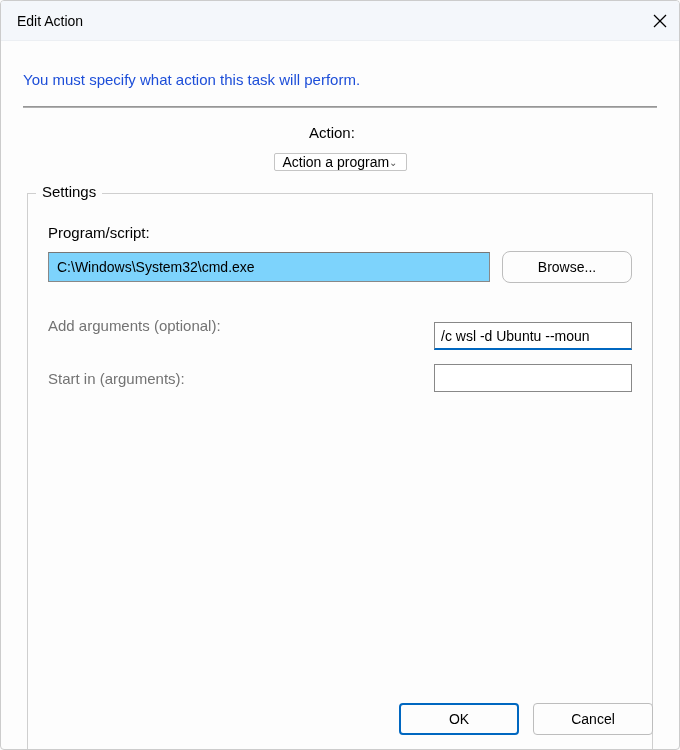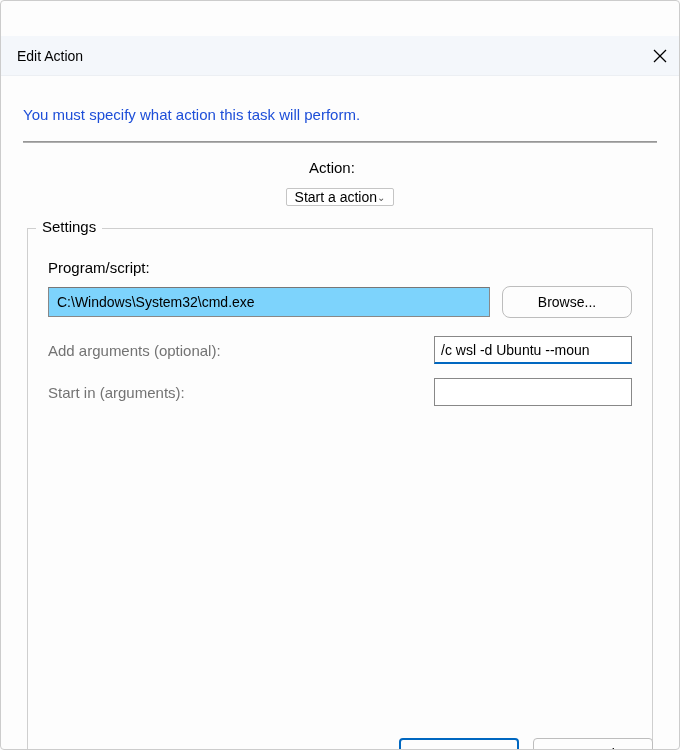--- a/index.html
+++ b/index.html
@@ -18,21 +18,20 @@
       border-radius: 4px;
     }
     .titlebar {
       height: 40px;
       display: flex;
       align-items: center;
       justify-content: space-between;
       padding: 0 3px 0 16px;
       background: #f4f7fb;
       border-bottom: 1px solid #eceff3;
-      margin-top: 35px;
     }
     .titlebar-title {
       font-size: 14px;
       color: #000;
     }
     .close-btn {
       width: 32px;
       height: 32px;
       display: flex;
       align-items: center;
@@ -153,20 +152,21 @@
       height: 28px;
       border: 1px solid #888;
       background: #fff;
       font-size: 14px;
       font-family: inherit;
       padding: 0 6px;
       outline: none;
     }
     .optional-input.focused {
       border-bottom: 2px solid #0067c0;
+      margin-top: 21px;
     }
     .dialog-footer {
       position: absolute;
       bottom: 0;
       left: 0;
       right: 0;
       height: 60px;
       display: flex;
       align-items: center;
       justify-content: flex-end;
@@ -208,21 +208,21 @@
     </div>
   </div>
 
   <div class="content">
     <div class="instruction">You must specify what action this task will perform.</div>
     <div class="thick-hr"></div>
 
     <div class="action-row">
       <span class="action-label">Action:</span>
       <div class="action-select">
-        <span>Start a action</span>
+        <span>Action a program</span>
         <span class="chevron-down">⌄</span>
       </div>
     </div>
 
     <div class="settings-fieldset">
       <span class="settings-legend">Settings</span>
 
       <div class="field-label">Program/script:</div>
       <div class="program-row">
         <input type="text" class="program-input" value="C:\Windows\System32\cmd.exe" style="">

